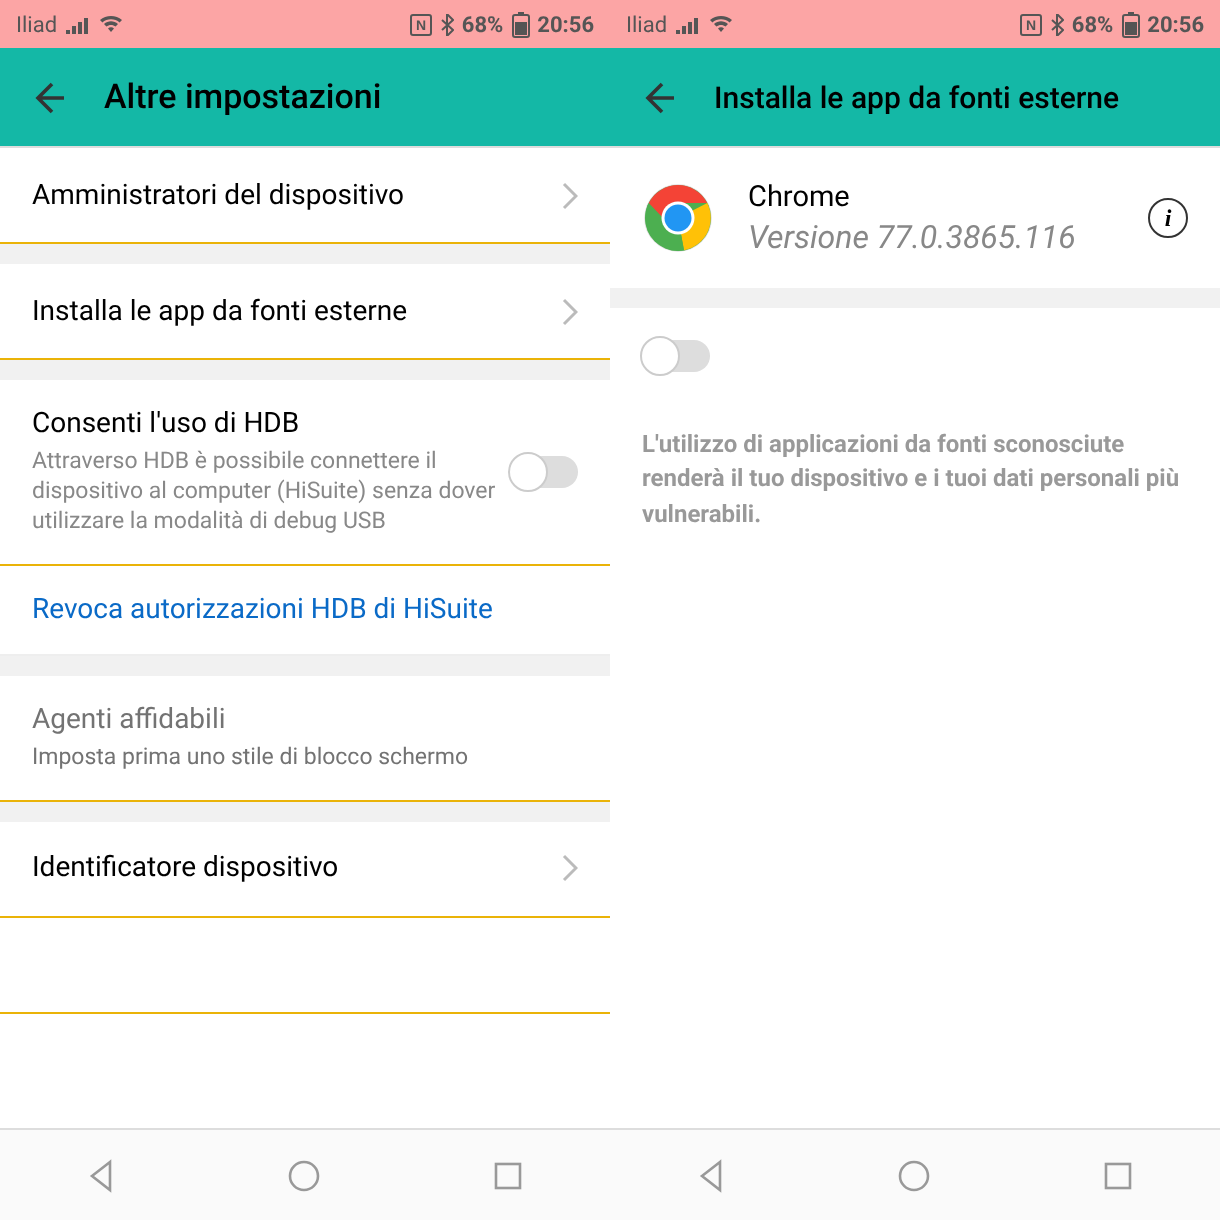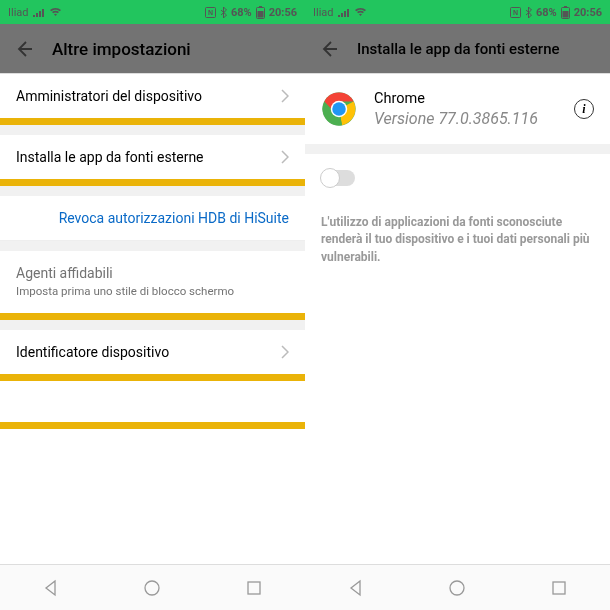--- a/index.html
+++ b/index.html
@@ -1,32 +1,32 @@
 <!DOCTYPE html>
 <html><head>
   <meta charset="utf-8">
   <style>
     * { margin: 0; padding: 0; box-sizing: border-box; }
     body { font-family: -apple-system, Roboto, "Segoe UI", sans-serif; background: #e8e8e8; display: flex; }
     .phone { width: 305px; height: 610px; background: #fff; position: relative; overflow: hidden; }
-    .status-bar { height: 24px; background: #22c55e; display: flex; align-items: center; justify-content: space-between; padding: 0 8px; font-size: 11px; color: #555; }
+    .status-bar { height: 24px; background: #fca5a5; display: flex; align-items: center; justify-content: space-between; padding: 0 8px; font-size: 11px; color: #555; }
     .status-left { display: flex; align-items: center; gap: 4px; }
     .status-right { display: flex; align-items: center; gap: 4px; font-weight: bold; }
-    .header { height: 50px; background: #737373; display: flex; align-items: center; padding: 0 14px; gap: 18px; border-bottom: 1px solid #ddd; }
+    .header { height: 50px; background: #14b8a6; display: flex; align-items: center; padding: 0 14px; gap: 18px; border-bottom: 1px solid #ddd; }
     .header-title { font-size: 17px; font-weight: 500; color: #000; }
     .content { height: calc(100% - 74px - 46px); overflow-y: auto; background: #fff; }
-    .row { display: flex; align-items: center; padding: 14px 16px; border-bottom: 7px solid #eab308; min-height: 48px; }
+    .row { display: flex; align-items: center; padding: 14px 16px; border-bottom: 1px solid #eab308; min-height: 48px; }
     .row-title { flex: 1; font-size: 14px; color: #000; }
     .row-sub { font-size: 11.5px; color: #888; margin-top: 3px; line-height: 1.3; }
     .row-col { flex: 1; display: flex; flex-direction: column; }
     .chevron { color: #bbb; }
     .section-gap { height: 10px; background: #f1f1f1; }
     .toggle { width: 34px; height: 16px; background: #ddd; border-radius: 10px; position: relative; }
     .toggle::after { content: ""; position: absolute; width: 18px; height: 18px; background: #fff; border-radius: 50%; border: 1px solid #ccc; top: -2px; left: -1px; }
-    .link-row { padding: 14px 16px; color: #0a6ac7; font-size: 14px; border-bottom: 1px solid #eee; text-align: right; }
+    .link-row { padding: 14px 16px; color: #0a6ac7; font-size: 14px; border-bottom: 1px solid #eee; }
     .disabled .row-title, .disabled .row-sub { color: #737373; }
     .nav-bar { position: absolute; bottom: 0; left: 0; right: 0; height: 46px; background: #fafafa; border-top: 1px solid #ddd; display: flex; align-items: center; justify-content: space-around; }
     .nav-btn { color: #888; }
     .app-row { display: flex; align-items: center; padding: 16px; gap: 17px; }
     .app-info { flex: 1; }
     .app-name { font-size: 14.5px; color: #000; }
     .app-version { font-size: 16px; color: #888; margin-top: 2px; font-style: italic; }
     .info-circle { width: 20px; height: 20px; border: 1.5px solid #333; border-radius: 50%; display: flex; align-items: center; justify-content: center; font-size: 12px; font-weight: bold; font-style: italic; font-family: serif; }
     .desc-text { padding: 12px 16px; font-size: 12px; color: #999; line-height: 1.45; font-weight: bold; }
     .chrome-icon { width: 36px; height: 36px; }
@@ -95,20 +95,27 @@
     <div class="section-gap"></div>
     <div class="row">
       <span class="row-title">Installa le app da fonti esterne</span>
       <span class="chevron">
           <svg width="8" height="14" viewBox="0 0 8 14">
             <path d="M1 1 L7 7 L1 13" fill="none" stroke="#bbb" stroke-width="1.5"></path>
           </svg>
         </span>
     </div>
     <div class="section-gap"></div>
+    <div class="row">
+      <div class="row-col">
+        <span class="row-title">Consenti l'uso di HDB</span>
+        <span class="row-sub">Attraverso HDB è possibile connettere il dispositivo al computer (HiSuite) senza dover utilizzare la modalità di debug USB</span>
+      </div>
+      <div class="toggle"></div>
+    </div>
     <div class="link-row">Revoca autorizzazioni HDB di HiSuite</div>
     <div class="section-gap"></div>
     <div class="row disabled">
       <div class="row-col">
         <span class="row-title">Agenti affidabili</span>
         <span class="row-sub">Imposta prima uno stile di blocco schermo</span>
       </div>
     </div>
     <div class="section-gap"></div>
     <div class="row">

